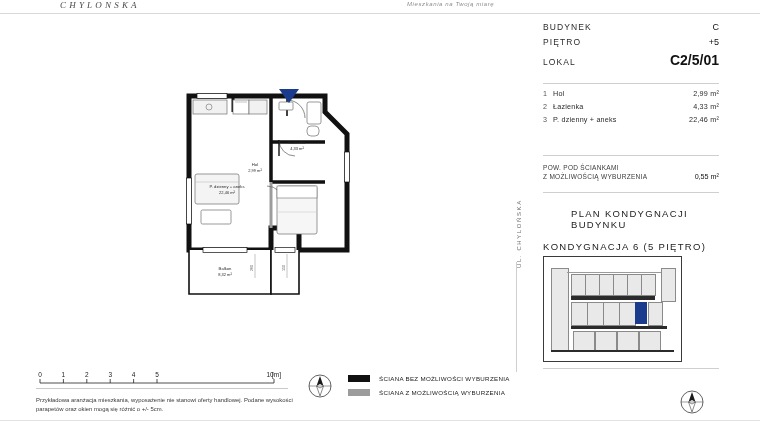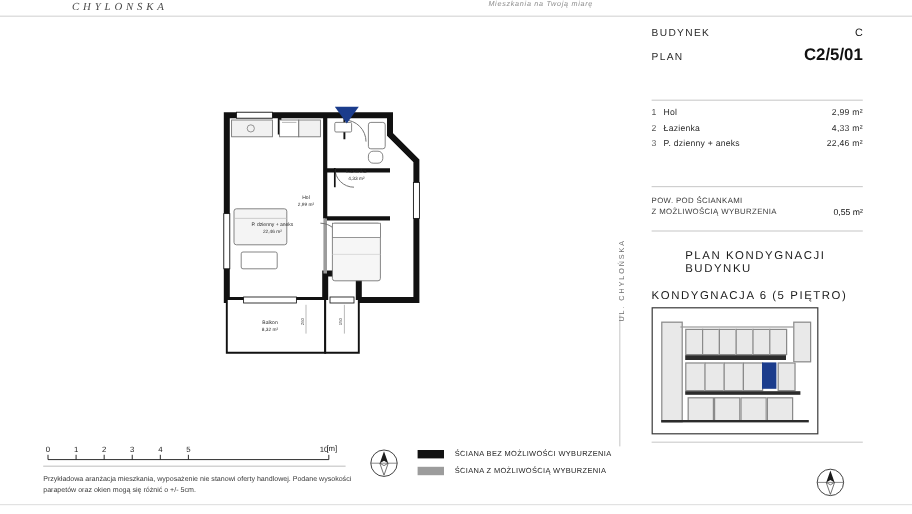--- a/index.html
+++ b/index.html
@@ -108,21 +108,25 @@
     <div class="brand-sub">Mieszkania na Twoją miarę</div>
   </div>
   <div class="rule-top"></div>
 
   <div class="info">
     <div class="info-row">
       <span class="info-label">BUDYNEK</span>
       <span class="info-val">C</span>
     </div>
     <div class="info-row">
-      <span class="info-label">PLAN</span>
+      <span class="info-label">PIĘTRO</span>
+      <span class="info-val">+5</span>
+    </div>
+    <div class="info-row">
+      <span class="info-label">LOKAL</span>
       <span class="info-val bold">C2/5/01</span>
     </div>
   </div>
   <div class="rule-a"></div>
 
   <div class="rooms">
     <div class="room">
       <span class="no">1</span>
       <span class="nm">Hol</span>
       <span class="ar">2,99 m²</span>

